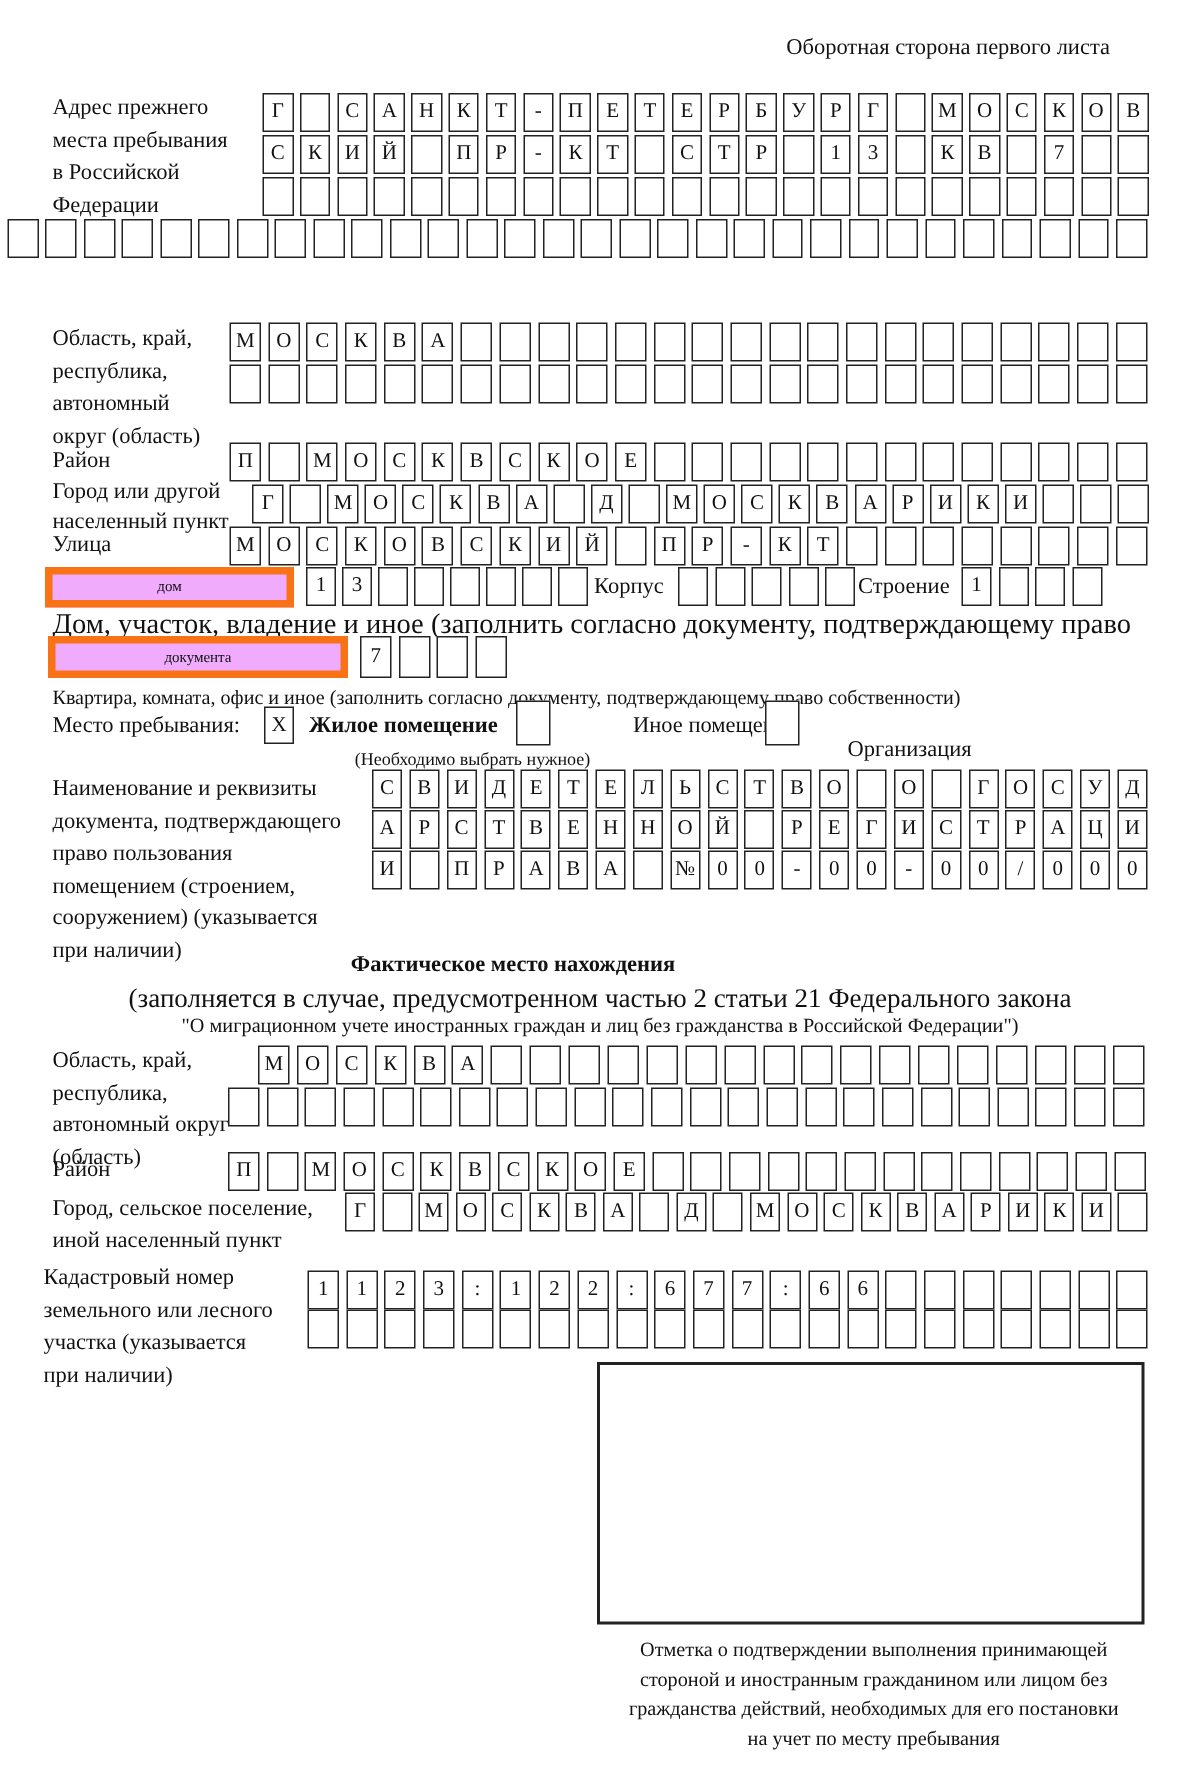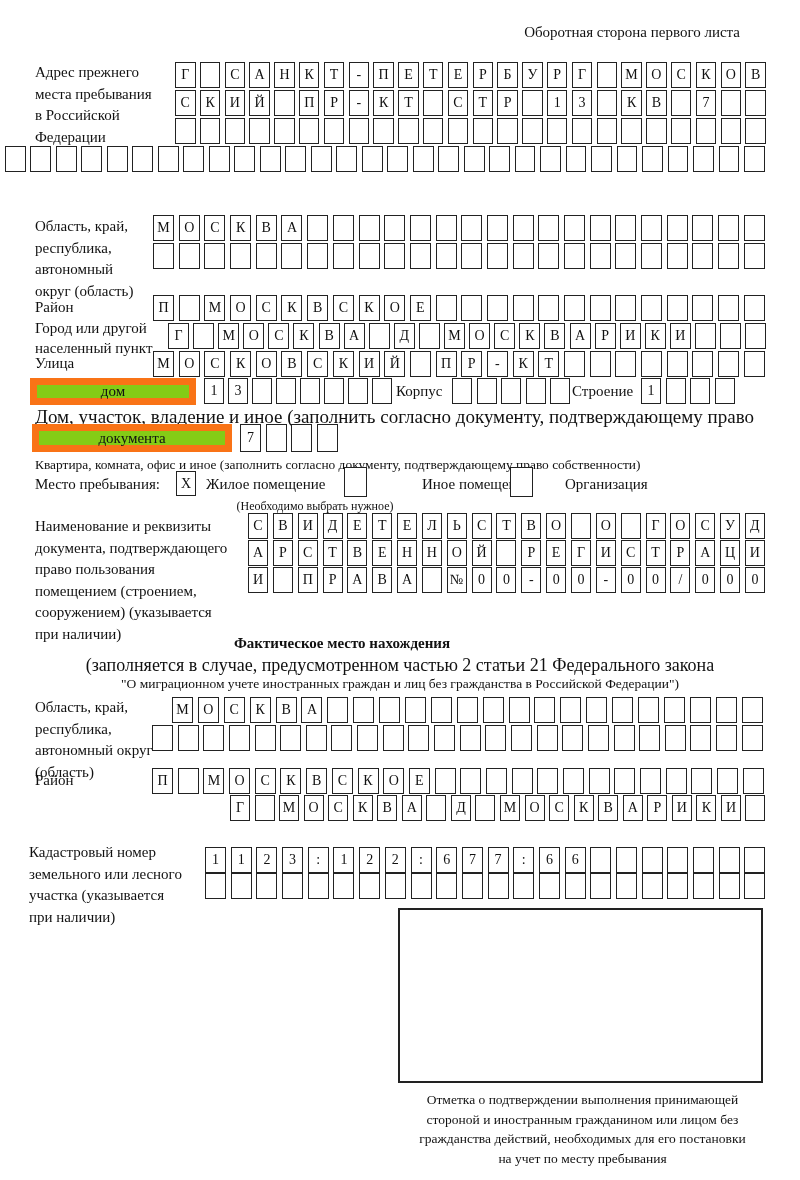--- a/index.html
+++ b/index.html
@@ -13,22 +13,22 @@
   .center{text-align:center;}
   .bold{font-weight:bold;}
   .boxrow{position:absolute;display:flex;gap:var(--g,4.5px);}
   .cell{
     box-sizing:border-box;width:var(--w,20px);height:var(--h,26px);
     border:1.8px solid #222;background:#fff;
     display:inline-flex;align-items:center;justify-content:center;
     font-size:14px;font-family:"Liberation Serif","DejaVu Serif",serif;
   }
   .widebox{
-    position:absolute;box-sizing:border-box;border:7px solid #f97316;background:#84cc16;
-    display:flex;align-items:center;justify-content:center;font-size:15px;
+    position:absolute;box-sizing:border-box;border:5px solid #f97316;background:#f0abfc;
+    display:flex;align-items:center;justify-content:center;font-size:10px;
   }
   .checkbox{
     position:absolute;box-sizing:border-box;border:1.8px solid #222;background:#fff;
     display:flex;align-items:center;justify-content:center;font-size:14px;
   }
   .stampbox{position:absolute;box-sizing:border-box;border:2px solid #222;background:#fff;}
 </style>
 </head>
 <body>
 
@@ -330,25 +330,25 @@
       <span class="cell">7</span>
       <span class="cell"></span>
       <span class="cell"></span>
       <span class="cell"></span>
     </div>
 
   <div class="abs note" style="left:35px;top:456px;width:740px;font-size:13.4px;">Квартира, комната, офис и иное (заполнить согласно документу, подтверждающему право собственности)</div>
 
   <div class="abs lbl" style="left:35px;top:474px;">Место пребывания:</div>
   <span class="checkbox" style="left:176px;top:471px;width:20px;height:25px;">X</span>
-  <div class="abs lbl" style="left:206px;top:474px;">Жилое помещение</div>
+  <div class="abs lbl" style="left:206px;top:474px;font-weight:bold;">Жилое помещение</div>
   <span class="checkbox" style="left:344px;top:467px;width:23px;height:30px;"></span>
   <div class="abs lbl" style="left:378px;top:474px;margin-left:44px;">Иное помещение</div>
   <span class="checkbox" style="left:510px;top:467px;width:23px;height:30px;"></span>
-  <div class="abs lbl" style="left:565px;top:474px;">Организация</div>
+  <div class="abs lbl" style="left:565px;top:490px;">Организация</div>
   <div class="abs note center" style="left:115px;top:498px;width:400px;font-size:12px;">(Необходимо выбрать нужное)</div>
 
   <div class="abs lbl" style="left:35px;top:516px;width:215px;">Наименование и реквизиты
 документа, подтверждающего
 право пользования
 помещением (строением,
 сооружением) (указывается
 при наличии)</div>
   <div class="boxrow" style="left:248px;top:513px;--w:20px;--g:4.85px;">
       <span class="cell">С</span>
@@ -501,20 +501,22 @@
       <span class="cell"></span>
       <span class="cell"></span>
       <span class="cell"></span>
       <span class="cell"></span>
       <span class="cell"></span>
       <span class="cell"></span>
       <span class="cell"></span>
       <span class="cell"></span>
     </div>
 
+  <div class="abs lbl" style="left:35px;top:796px;width:200px;line-height:21px;">Город, сельское поселение,
+иной населенный пункт</div>
   <div class="boxrow" style="left:230px;top:795px;--w:20px;--g:4.55px;">
       <span class="cell">Г</span>
       <span class="cell"></span>
       <span class="cell">М</span>
       <span class="cell">О</span>
       <span class="cell">С</span>
       <span class="cell">К</span>
       <span class="cell">В</span>
       <span class="cell">А</span>
       <span class="cell"></span>

